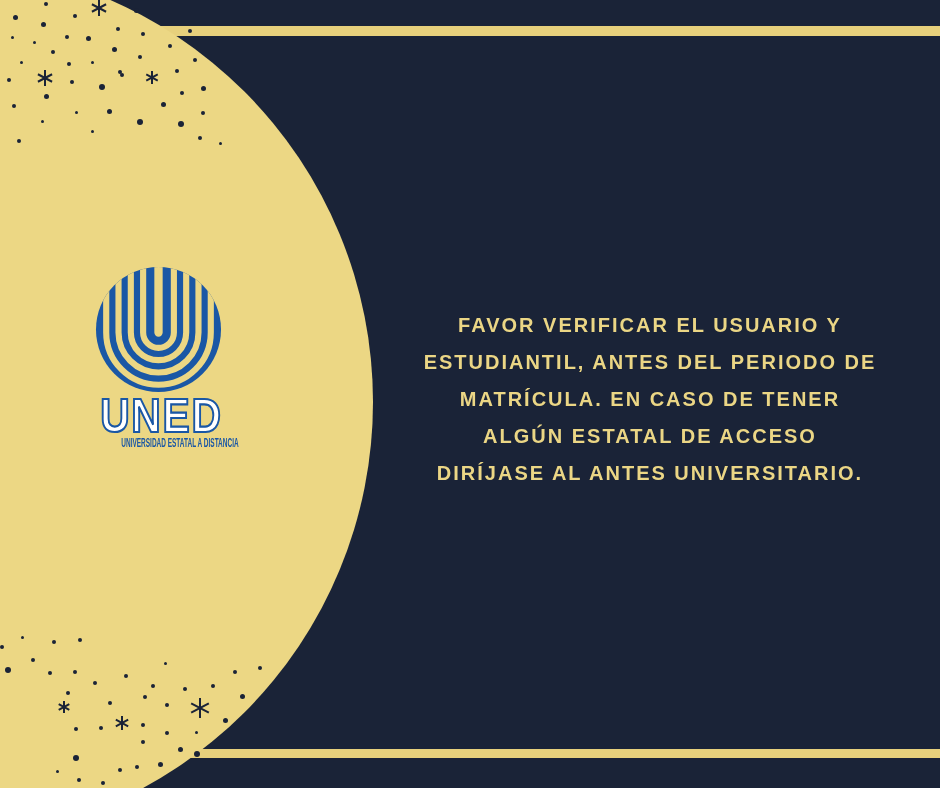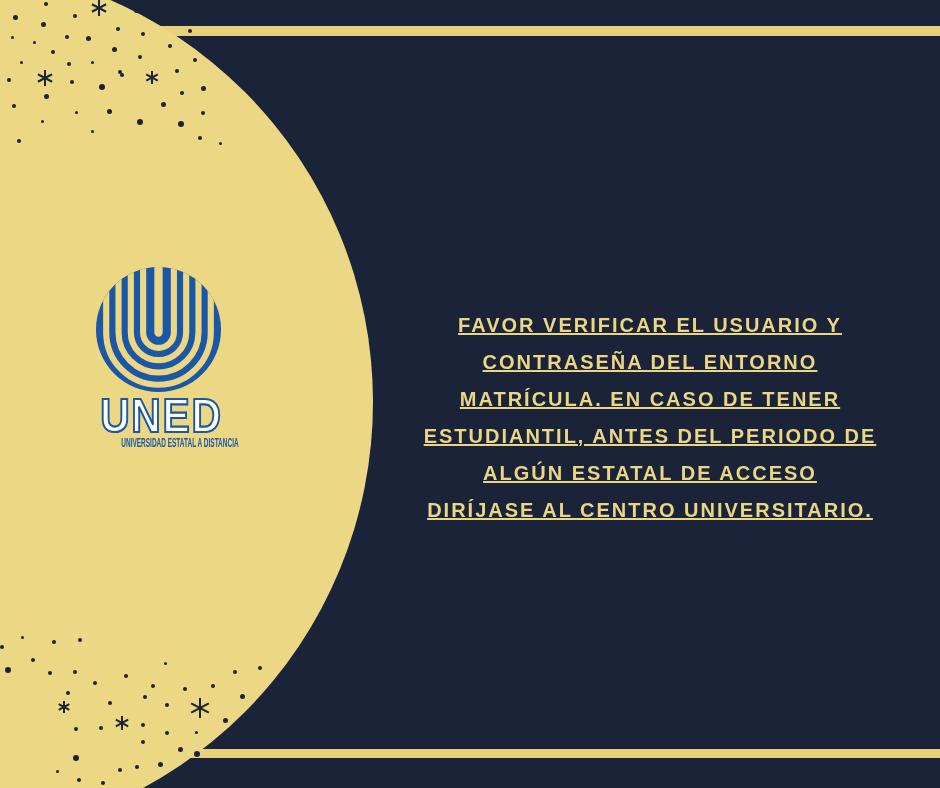--- a/index.html
+++ b/index.html
@@ -65,21 +65,21 @@
   .title span{
     display:inline-block;white-space:nowrap;
     font-size:40px;font-weight:700;letter-spacing:1px;
     transform:scaleX(.62);transform-origin:50% 50%;
   }
   .message{
     position:absolute;left:390px;top:307px;width:520px;
     text-align:center;color:var(--text);
     font-size:20px;font-weight:700;letter-spacing:2px;line-height:37px;
   }
-  .message .line{white-space:nowrap;text-decoration:underline;}
+  .message .line{white-space:nowrap;}
 </style>
 </head>
 <body>
 
 <div class="canvas">
 
   <div class="stripe top"></div>
   <div class="stripe bottom"></div>
 
   <div class="big-circle"></div>
@@ -189,20 +189,19 @@
         </g>
       </g>
     </svg>
     <div class="uned-word">UNED</div>
     <div class="uned-sub">UNIVERSIDAD ESTATAL A DISTANCIA</div>
   </div>
 
 
   <div class="message">
     <div class="line">FAVOR VERIFICAR EL USUARIO Y</div>
-    <div class="line">CONTRASEÑA DEL ENTORNO</div>
+    <div class="line">ESTUDIANTIL, ANTES DEL PERIODO DE</div>
     <div class="line">MATRÍCULA. EN CASO DE TENER</div>
-    <div class="line">ESTUDIANTIL, ANTES DEL PERIODO DE</div>
     <div class="line">ALGÚN ESTATAL DE ACCESO</div>
-    <div class="line">DIRÍJASE AL CENTRO UNIVERSITARIO.</div>
+    <div class="line">DIRÍJASE AL ANTES UNIVERSITARIO.</div>
   </div>
 
 </div>
 
 </body></html>

